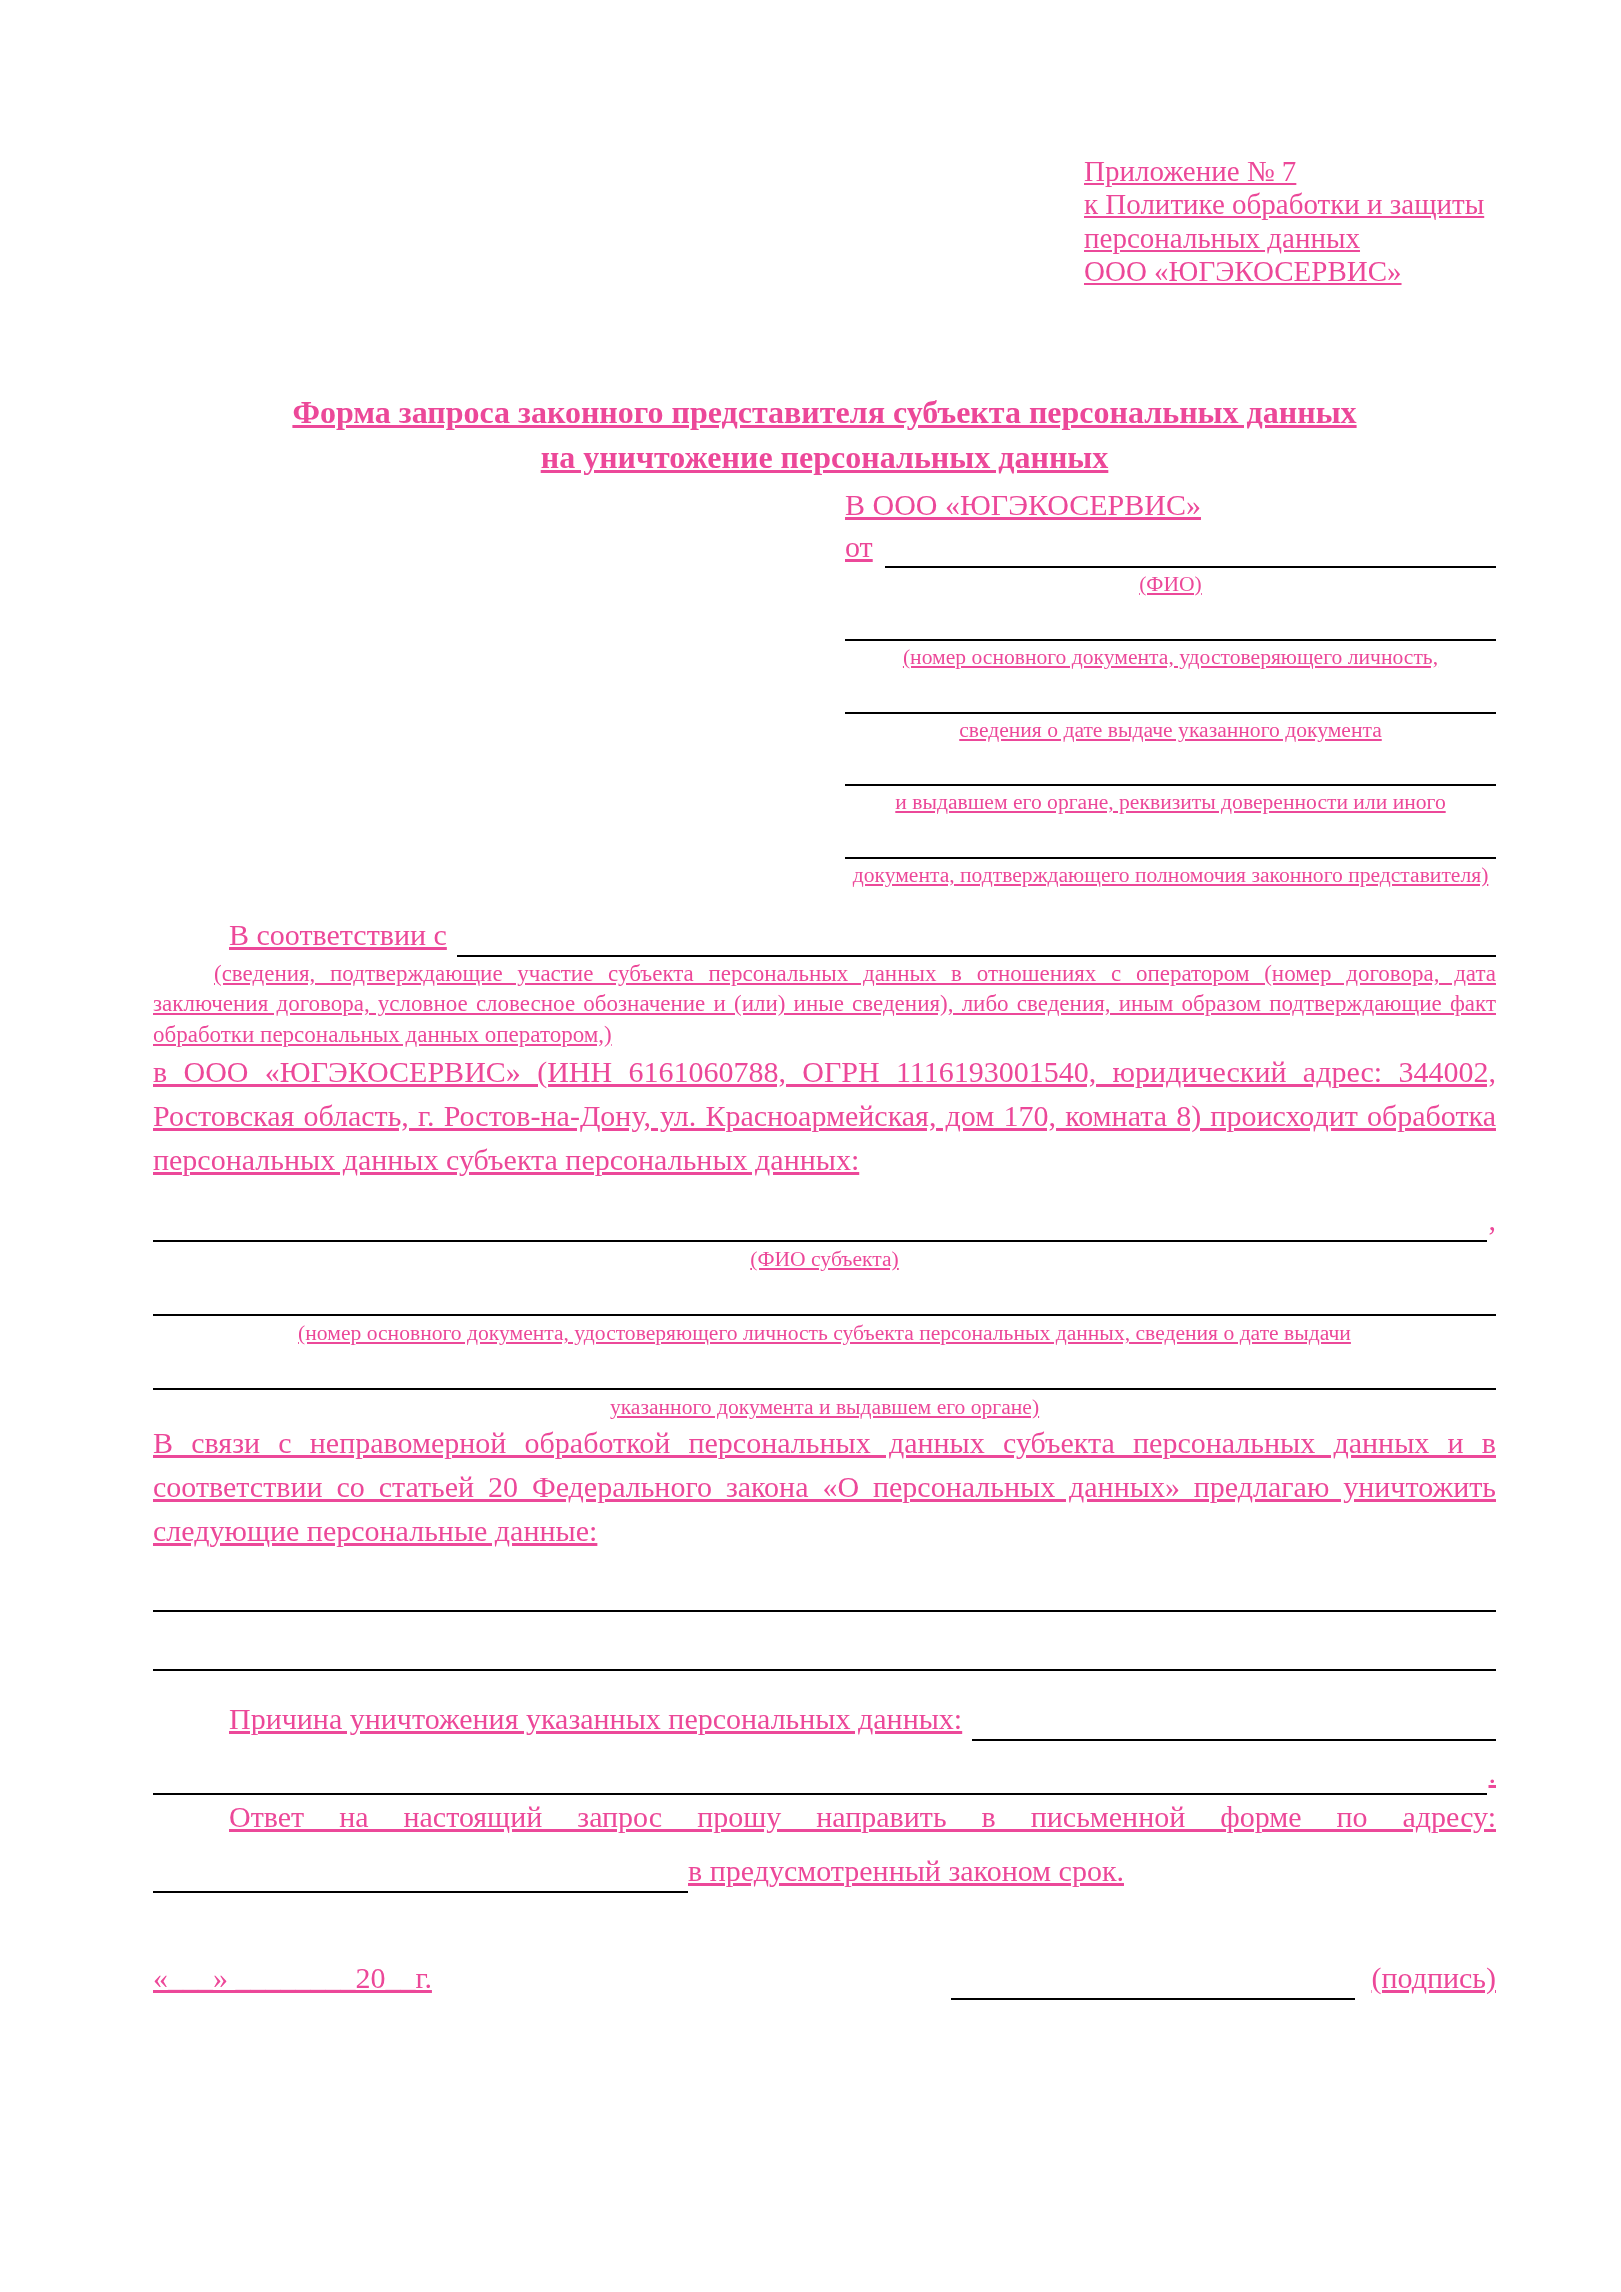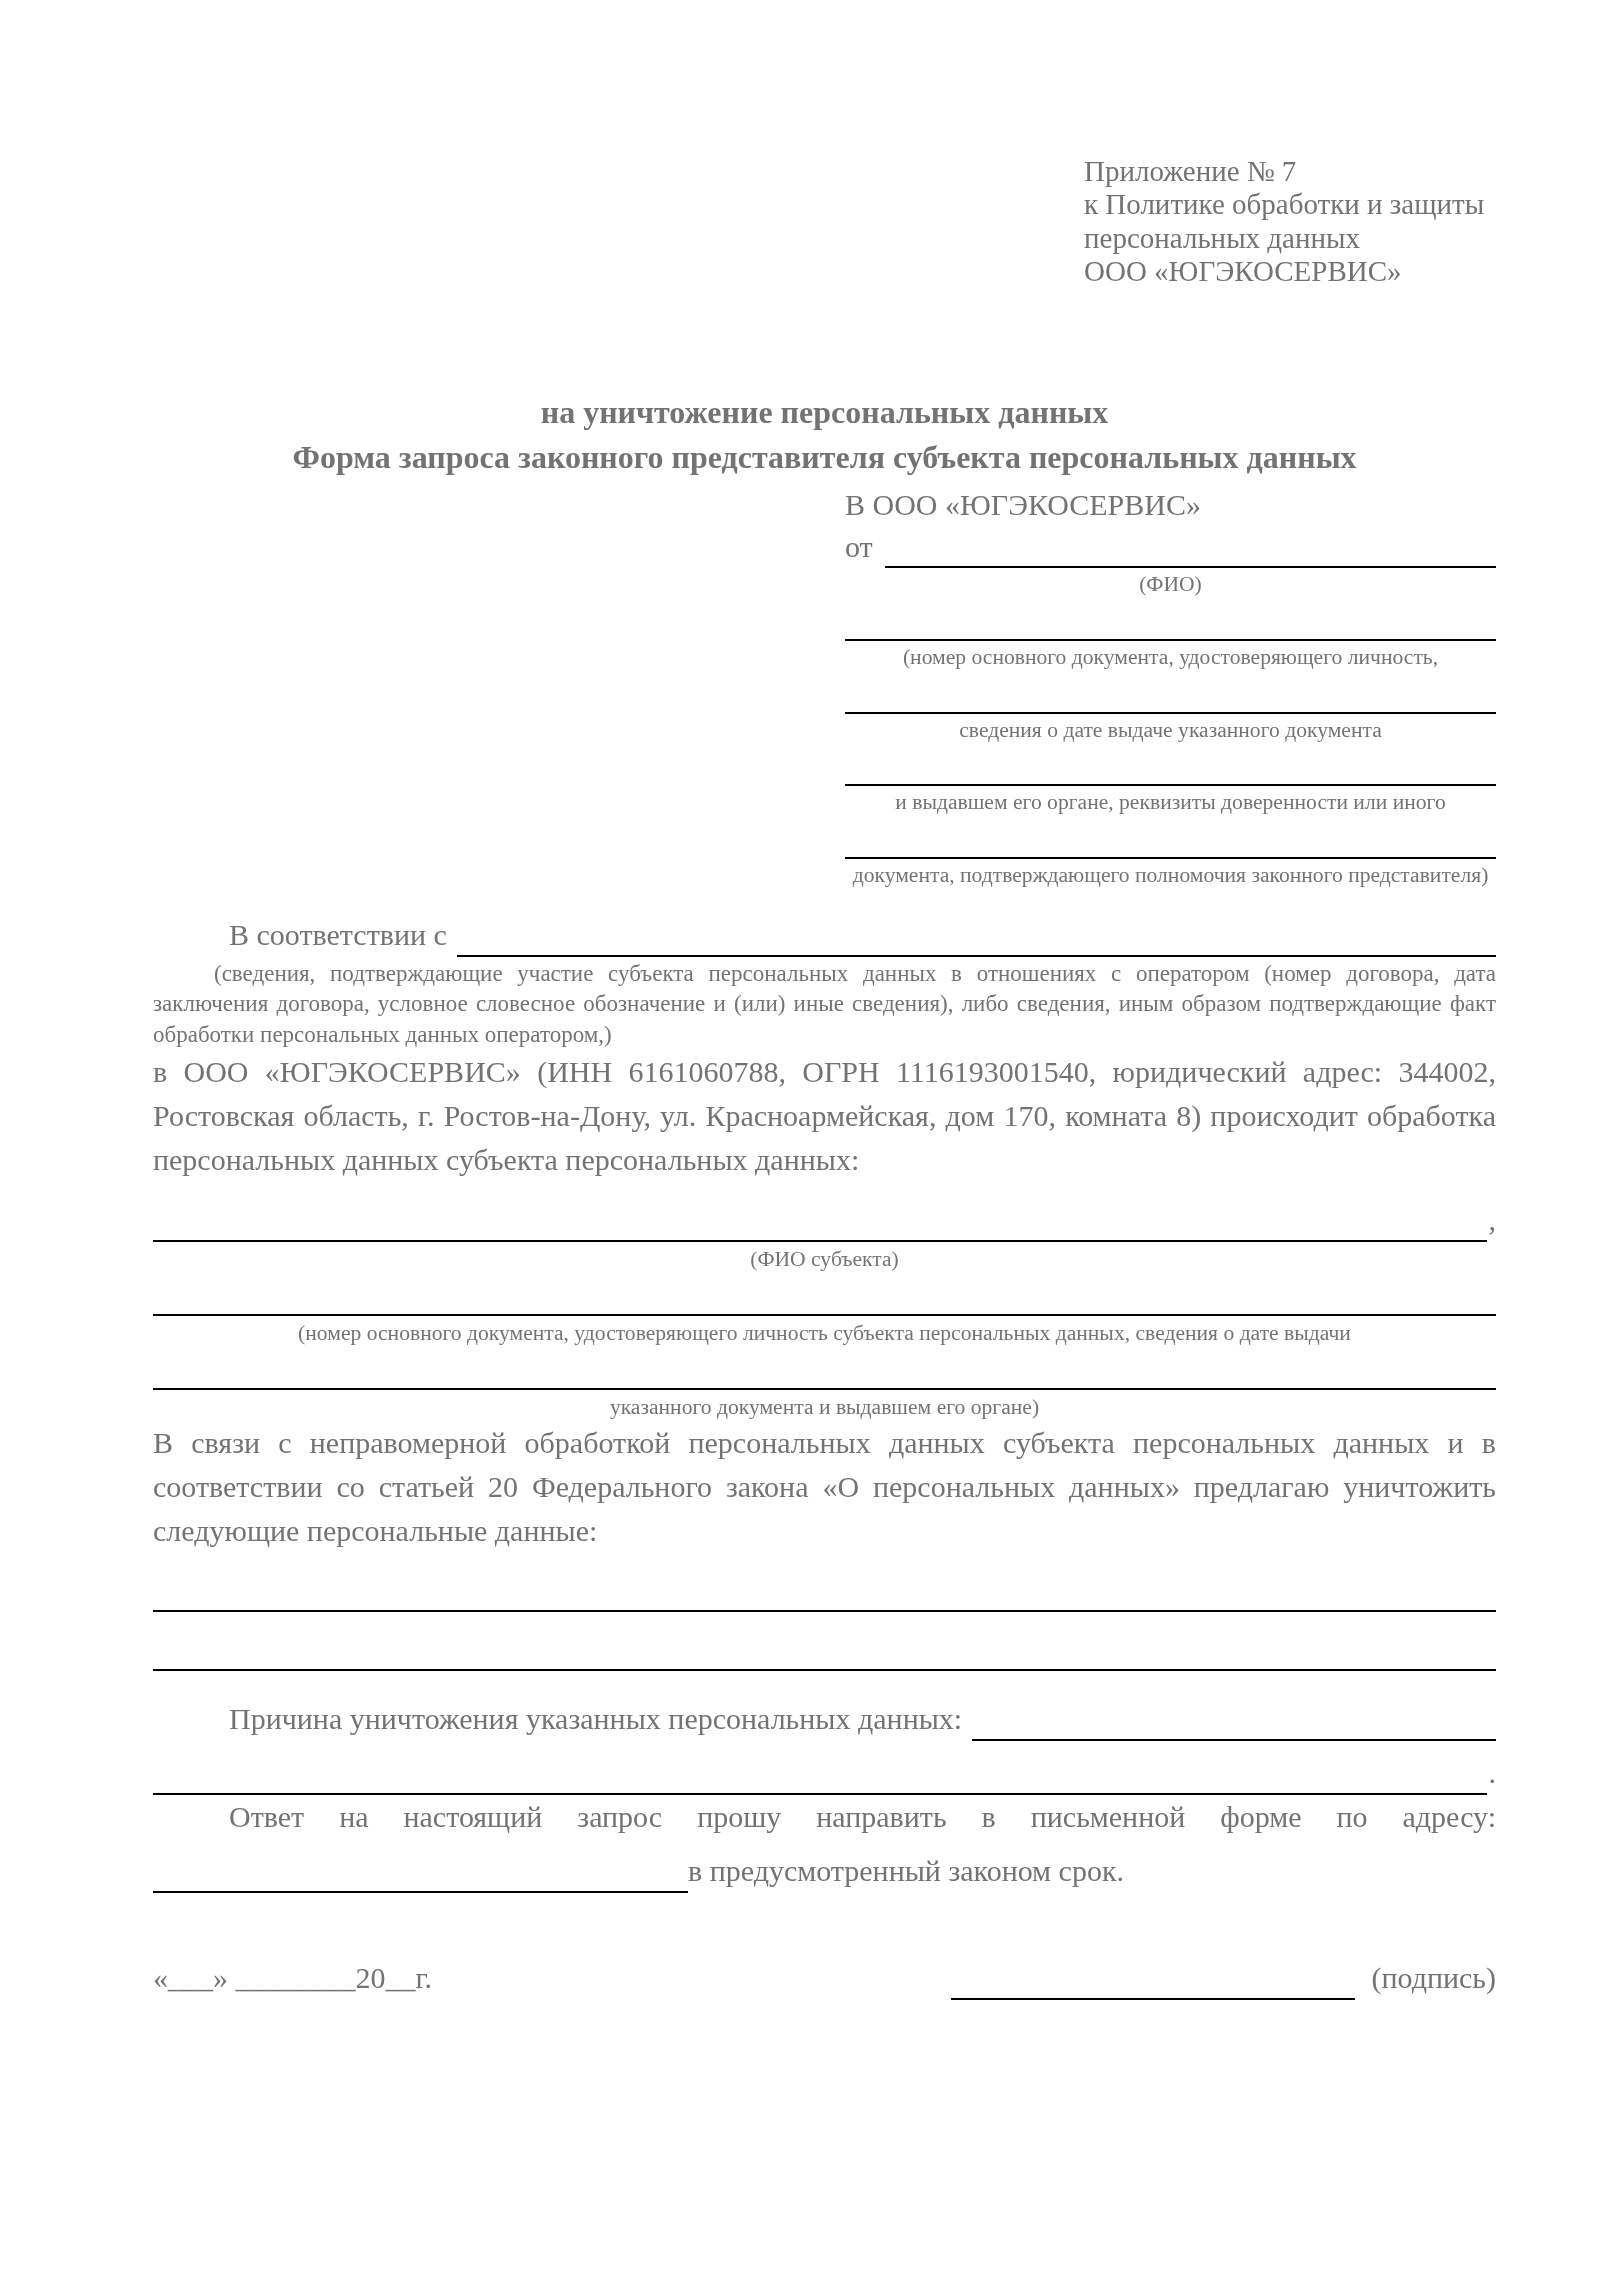--- a/index.html
+++ b/index.html
@@ -2,25 +2,26 @@
 <html><head>
 <meta charset="utf-8">
 <style>
   html, body { margin: 0; padding: 0; background: #ffffff; }
   .page {
     position: relative;
     width: 1621px;
     height: 2293px;
     margin: 0 auto;
     background: #ffffff;
-    color: #737373;
+    color: #ec4899;
     font-family: "Liberation Serif", "DejaVu Serif", serif;
     box-sizing: border-box;
     padding: 155px 125px 0 153px;
     overflow: hidden;
+    text-decoration: underline;
   }
   .content { width: 1343px; }
 
   
   .header-block {
     margin-left: 931px;
     font-size: 29px;
     line-height: 1.15;
     text-align: left;
   }
@@ -102,22 +103,22 @@
   <div class="content">
 
     <div class="header-block">
       <div>Приложение № 7</div>
       <div>к Политике обработки и защиты</div>
       <div>персональных данных</div>
       <div>ООО «ЮГЭКОСЕРВИС»</div>
     </div>
 
     <div class="doc-title">
+      <div>Форма запроса законного представителя субъекта персональных данных</div>
       <div>на уничтожение персональных данных</div>
-      <div>Форма запроса законного представителя субъекта персональных данных</div>
     </div>
 
     <div class="addressee">
       <div>В ООО «ЮГЭКОСЕРВИС»</div>
 
       <div class="from-row">
         <span class="label">от</span>
         <span class="fill-line"></span>
       </div>
       <div class="a-caption">(ФИО)</div>

